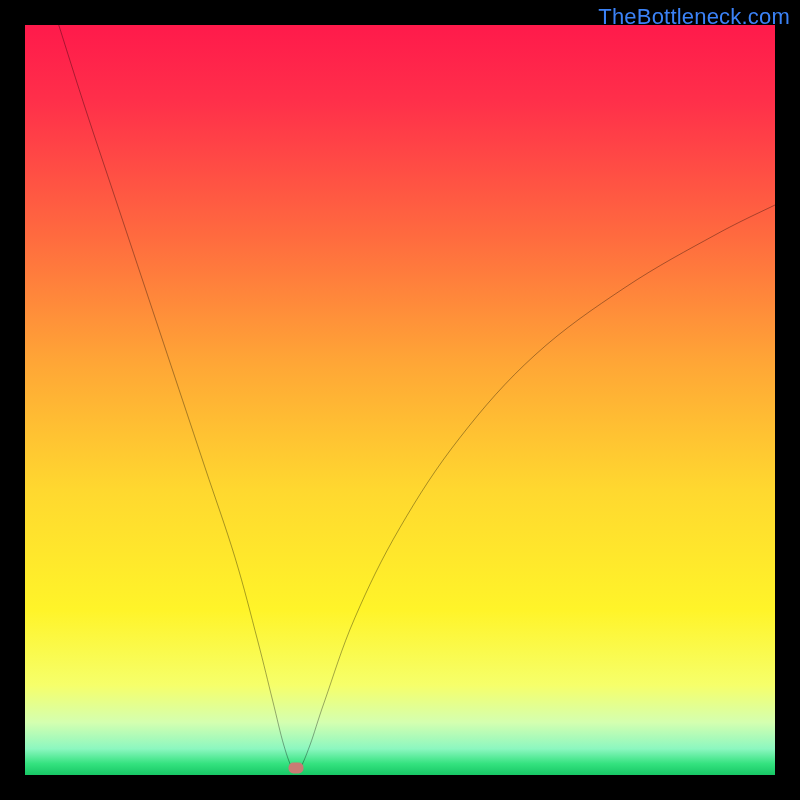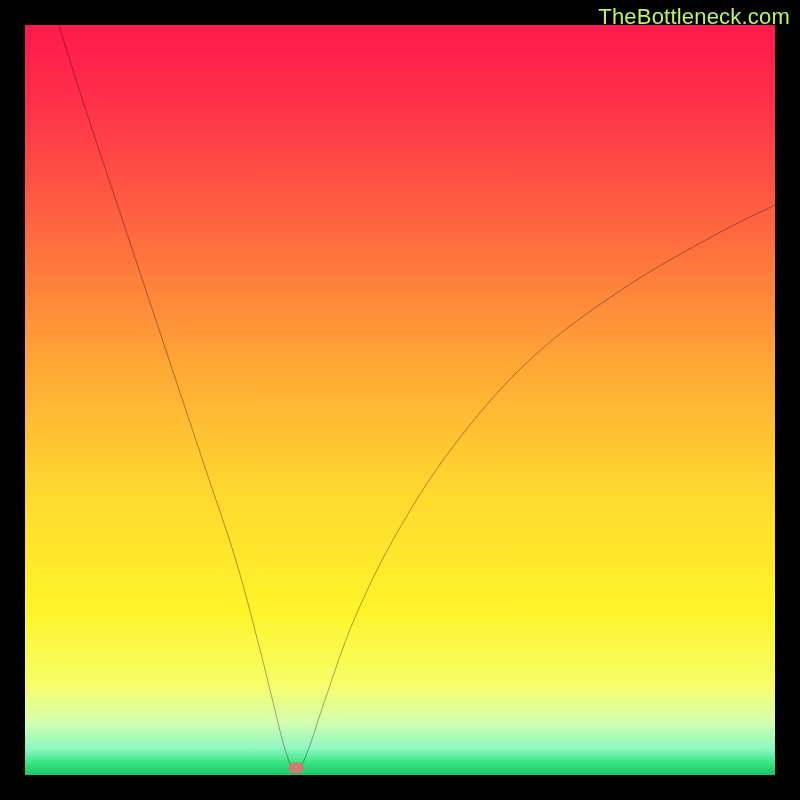--- a/index.html
+++ b/index.html
@@ -16,21 +16,21 @@
     left: 0;
     top: 0;
     width: 800px;
     height: 800px;
     background: #000;
   }
   .watermark {
     position: absolute;
     top: 4px;
     right: 10px;
-    color: #bef264;
+    color: #3b82f6;
     font-size: 22px;
     font-weight: 500;
     letter-spacing: 0.2px;
     user-select: none;
   }
   .plot {
     position: absolute;
     left: 25px;
     top: 25px;
     width: 750px;

